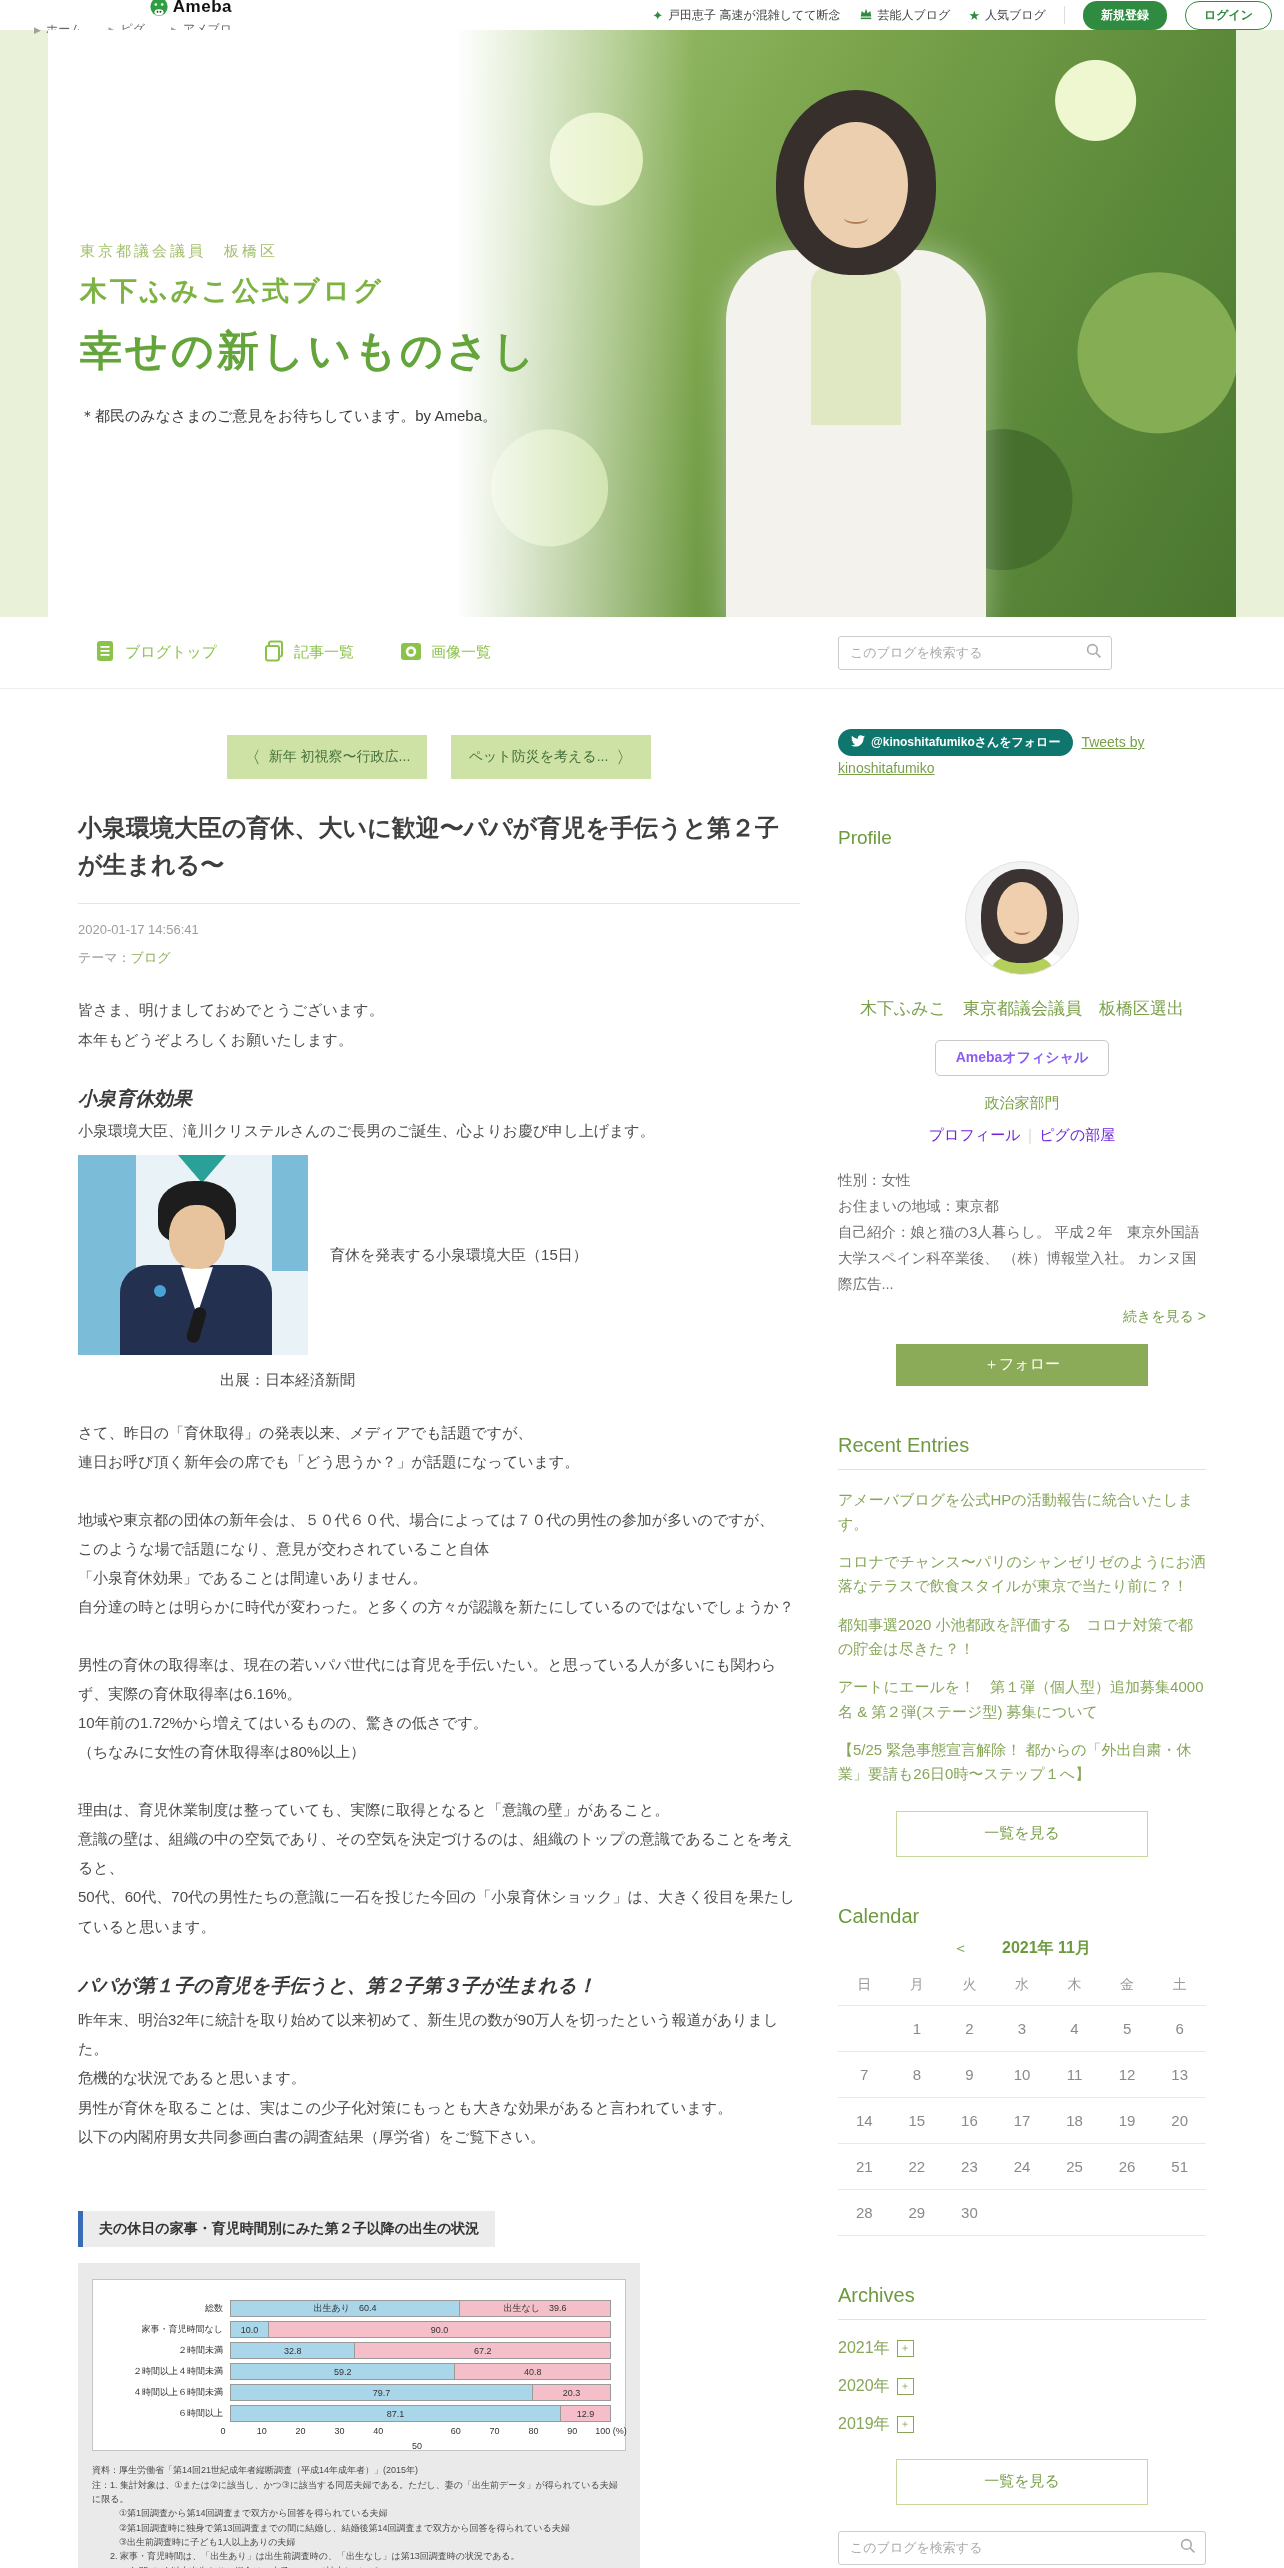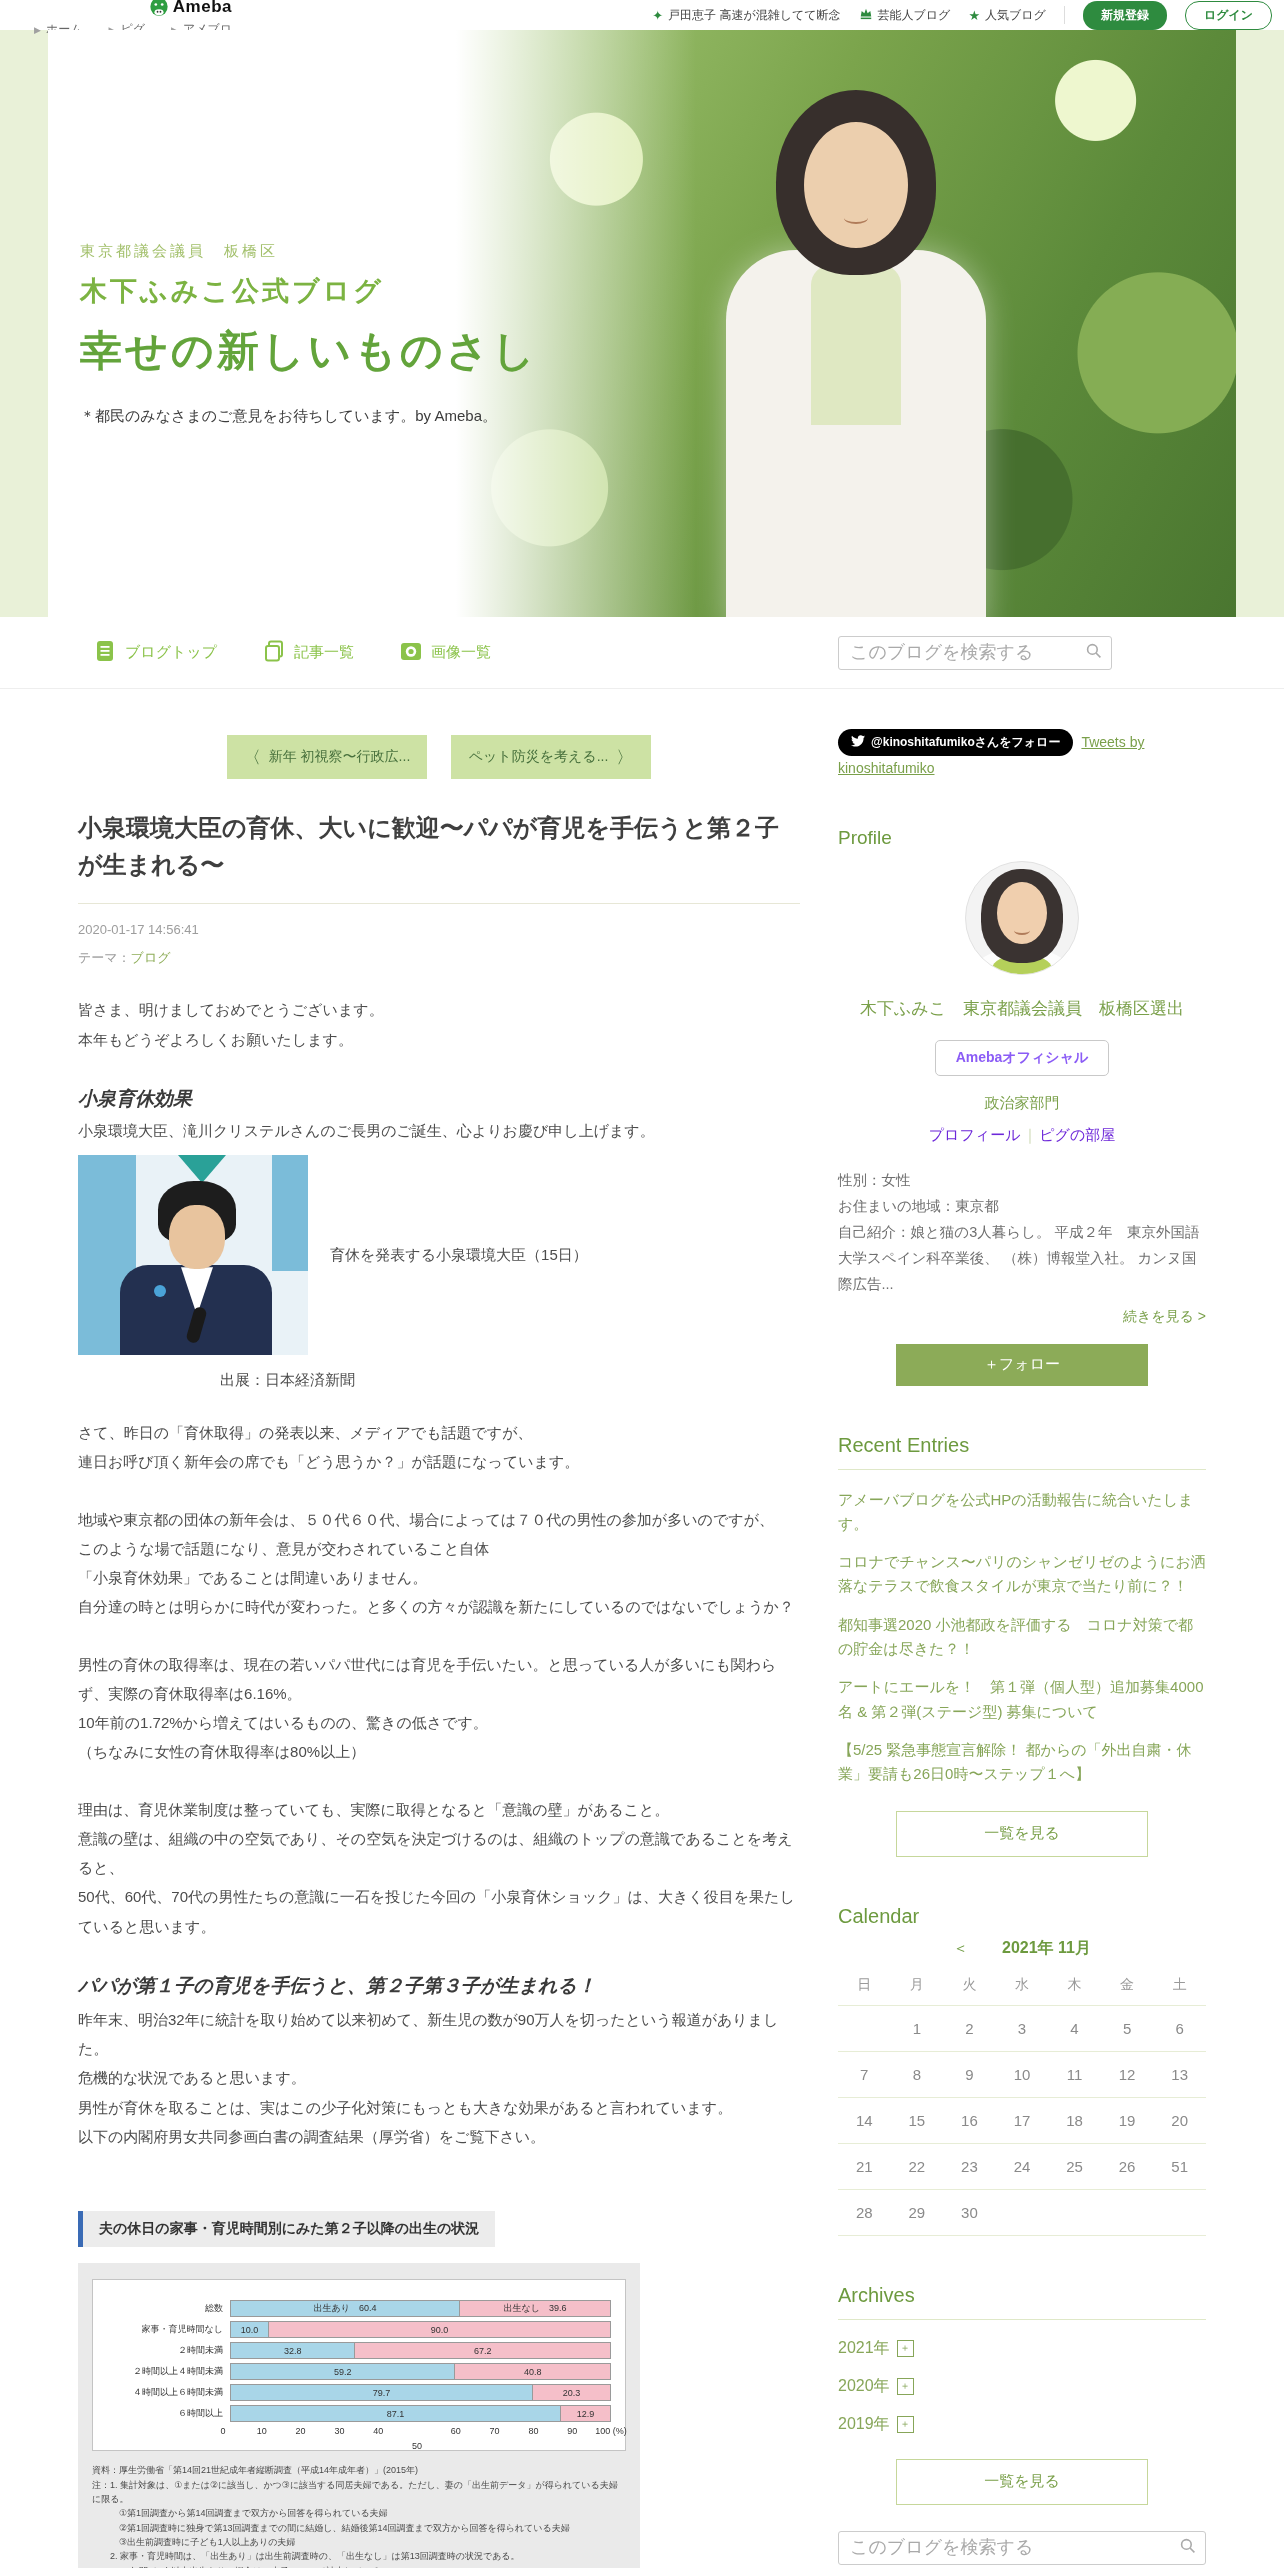--- a/index.html
+++ b/index.html
@@ -40,21 +40,21 @@
   .hero-text{position:absolute;left:32px;top:212px;}
   .hero-role{color:#a3c06c;font-size:15px;letter-spacing:3px;}
   .hero-blogline{color:#7cb342;font-size:27px;font-weight:bold;margin-top:12px;letter-spacing:3px;}
   .hero-title{color:#63a43b;font-size:42px;font-weight:bold;margin-top:14px;letter-spacing:3px;}
   .hero-sub{color:#3c3c3c;font-size:15px;margin-top:28px;}
   
   .blognav{height:71px;display:flex;align-items:center;padding:0 48px;background:#fff;border-bottom:1px solid #eee;}
   .tabs{display:flex;gap:46px;margin-left:46px;}
   .tab{display:flex;align-items:center;gap:9px;color:#8bc34a;font-size:15px;}
   .searchbox{margin-left:auto;margin-right:124px;width:274px;height:34px;border:1px solid #ccc;border-radius:3px;display:flex;align-items:center;padding:0 9px;box-sizing:border-box;background:#fff;}
-  .searchbox input{border:none;outline:none;flex:1;font-size:18px;color:#333;background:transparent;font-family:inherit;}
+  .searchbox input{border:none;outline:none;flex:1;font-size:13px;color:#333;background:transparent;font-family:inherit;}
   .searchbox input::placeholder{color:#aaa;}
   
   .content{display:flex;gap:38px;padding:20px 78px 0;background:#fff;}
   .main-col{width:722px;flex:none;}
   .side-col{width:368px;flex:none;}
   
   .pager{display:flex;justify-content:center;gap:24px;margin:26px 0 30px;}
   .pager-btn{width:200px;height:44px;background:#cde2a4;color:#47703c;font-size:14px;border:none;display:flex;align-items:center;justify-content:center;gap:8px;cursor:pointer;font-family:inherit;}
   .pager-btn .chev{font-size:17px;color:#47703c;}
   
@@ -85,21 +85,21 @@
   .crow{display:flex;align-items:center;margin:4px 0;}
   .clabel{width:116px;font-size:9px;color:#333;text-align:right;padding-right:7px;flex:none;}
   .ctrack{flex:1;height:17px;display:flex;border:1px solid #9a9a9a;box-sizing:border-box;}
   .cseg{height:100%;font-size:9px;color:#333;display:flex;align-items:center;justify-content:center;white-space:nowrap;box-sizing:border-box;}
   .cseg.first{border-right:1px solid #9a9a9a;}
   .caxis{position:relative;height:14px;margin-left:116px;margin-top:3px;font-size:9px;color:#333;}
   .ctick{position:absolute;transform:translateX(-50%);white-space:nowrap;}
   .cnotes{font-size:9px;color:#4a4a4a;line-height:1.6;margin-top:12px;white-space:pre-line;}
   
   .tw-row{font-size:14px;line-height:1.8;margin-top:20px;}
-  .tw-btn{display:inline-flex;align-items:center;gap:6px;background:#000000;color:#fff;border-radius:14px;padding:5px 13px;font-size:12px;font-weight:bold;border:none;cursor:pointer;font-family:inherit;}
+  .tw-btn{display:inline-flex;align-items:center;gap:6px;background:#0f766e;color:#fff;border-radius:14px;padding:5px 13px;font-size:12px;font-weight:bold;border:none;cursor:pointer;font-family:inherit;}
   .tw-link{color:#7aa04a;text-decoration:underline;margin-left:8px;}
   .side-h{color:#6d9a3f;font-size:19px;margin:46px 0 12px;font-weight:normal;}
   .avatar{width:112px;height:112px;border-radius:50%;margin:10px auto 20px;position:relative;overflow:hidden;border:1px solid #e2e2e2;background:#f3f3f3;}
   .a-shirt{position:absolute;left:8px;bottom:-20px;width:96px;height:46px;background:#fdfdfd;border-radius:50% 50% 0 0;}
   .a-collar{position:absolute;left:26px;bottom:-10px;width:60px;height:30px;background:#b5d05a;border-radius:50% 50% 0 0;}
   .a-hair{position:absolute;left:15px;top:7px;width:82px;height:94px;background:#3a3331;border-radius:48% 48% 44% 44%;}
   .a-face{position:absolute;left:31px;top:20px;width:50px;height:62px;background:#f0cfae;border-radius:50%;}
   .a-smile{position:absolute;left:48px;top:64px;width:16px;height:7px;border-bottom:2px solid #b07c5a;border-radius:50%;}
   .side-name{color:#7aa04a;font-size:17px;text-align:center;line-height:1.7;}
   .badge{display:block;width:fit-content;margin:16px auto 0;border:1px solid #c9c9c9;border-radius:5px;padding:8px 20px;color:#8b5cf6;font-weight:bold;font-size:14px;background:#fff;}

